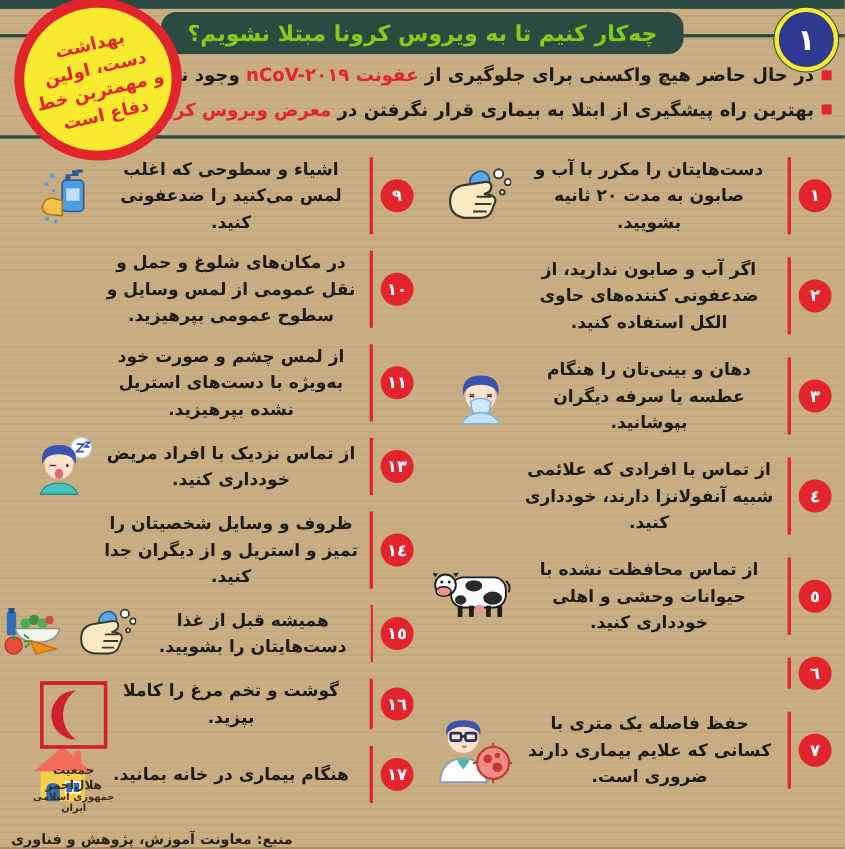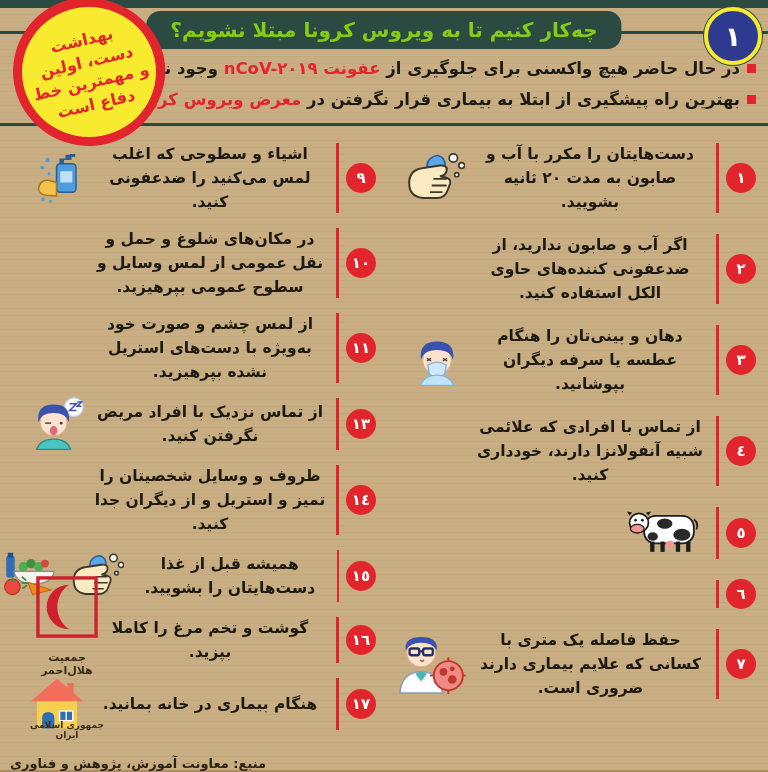--- a/index.html
+++ b/index.html
@@ -58,21 +58,21 @@
     font-size:15px;font-weight:bold;
   }
   .bar{width:3px;align-self:stretch;background:#e2242c;margin:1px 7px 1px 9px;}
   .txt{width:234px;font-size:15.5px;font-weight:bold;line-height:1.55;text-align:center;}
   .ico{flex:0 0 auto;height:54px;margin-right:8px;}
   .ico.big{height:62px;}
   
   .logo{position:absolute;left:24px;bottom:32px;width:86px;text-align:center;z-index:2;}
   .logo svg{width:62px;height:62px;display:block;margin:0 auto;}
   .logo .l1{font-size:11px;font-weight:bold;color:#3a2e18;margin-top:13px;}
-  .logo .l2{font-size:9px;font-weight:bold;color:#3a2e18;margin-top:43px;}
+  .logo .l2{font-size:9px;font-weight:bold;color:#3a2e18;}
   .source{position:absolute;left:10px;bottom:1px;font-size:13px;font-weight:bold;color:#2a2315;z-index:2;}
   .bottom-line{position:absolute;left:0;right:0;bottom:0;height:2px;background:#ab8f60;}
   .defs{position:absolute;width:0;height:0;overflow:hidden;}
 </style>
 </head>
 <body>
 
 <svg class="defs" aria-hidden="true">
   <defs>
     <symbol id="sym-handwash" viewBox="0 0 72 64">
@@ -249,20 +249,21 @@
 
     <div class="item">
       <div class="num">٤</div>
       <div class="bar"></div>
       <div class="txt">از تماس با افرادی که علائمی شبیه آنفولانزا دارند، خودداری کنید.</div>
     </div>
 
     <div class="item">
       <div class="num">٥</div>
       <div class="bar"></div>
+      <div class="txt">از تماس محافظت نشده با حیوانات وحشی و اهلی خودداری کنید.</div>
       <svg class="ico" viewBox="0 0 84 60" width="72" height="52">
           <use href="#sym-cow"></use>
         </svg>
     </div>
 
     <div class="item">
       <div class="num">٦</div>
       <div class="bar"></div>
     </div>
 
@@ -296,21 +297,21 @@
     <div class="item">
       <div class="num">۱۱</div>
       <div class="bar"></div>
       <div class="txt">از لمس چشم و صورت خود به‌ویژه با دست‌های استریل نشده بپرهیزید.</div>
     </div>
 
 
     <div class="item">
       <div class="num">۱۳</div>
       <div class="bar"></div>
-      <div class="txt">از تماس نزدیک با افراد مریض نگرفتن کنید.</div>
+      <div class="txt">از تماس نزدیک با افراد مریض خودداری کنید.</div>
       <svg class="ico" viewBox="0 0 64 64" width="56" height="56">
           <use href="#sym-sick-person"></use>
         </svg>
     </div>
 
     <div class="item">
       <div class="num">۱٤</div>
       <div class="bar"></div>
       <div class="txt">ظروف و وسایل شخصیتان را تمیز و استریل و از دیگران جدا کنید.</div>
     </div>

